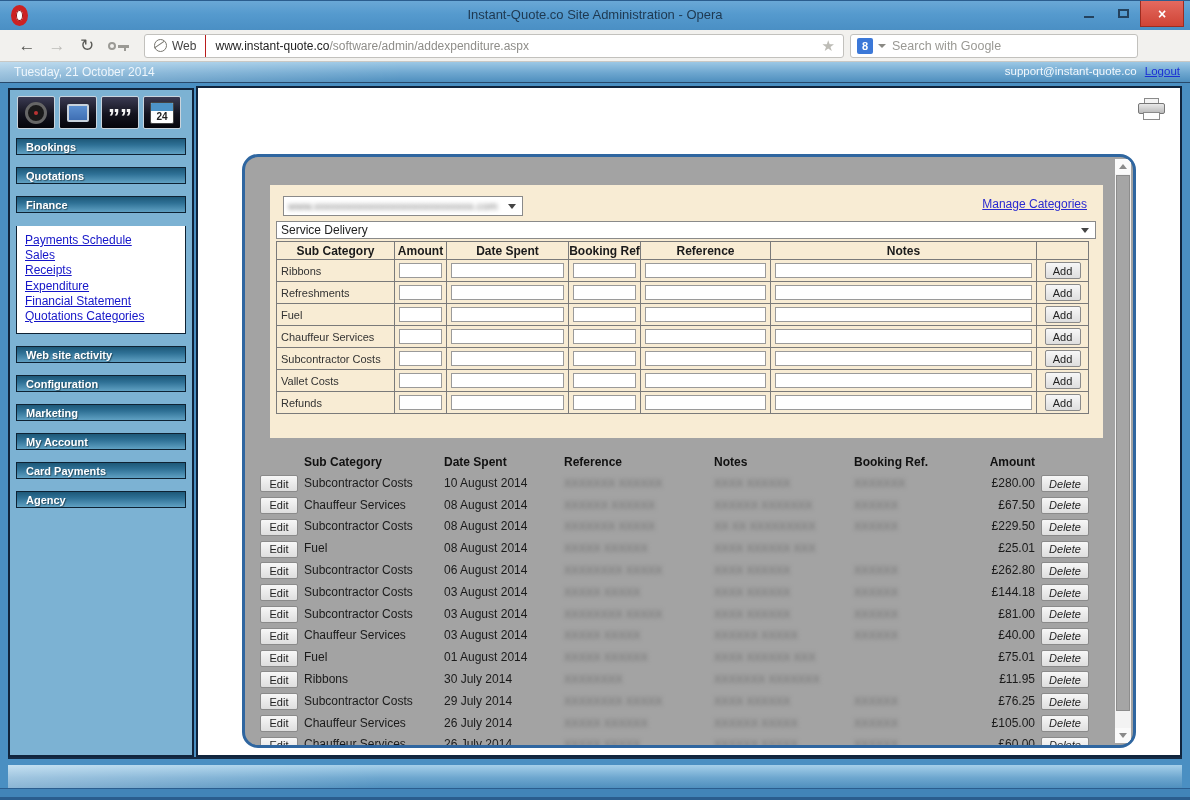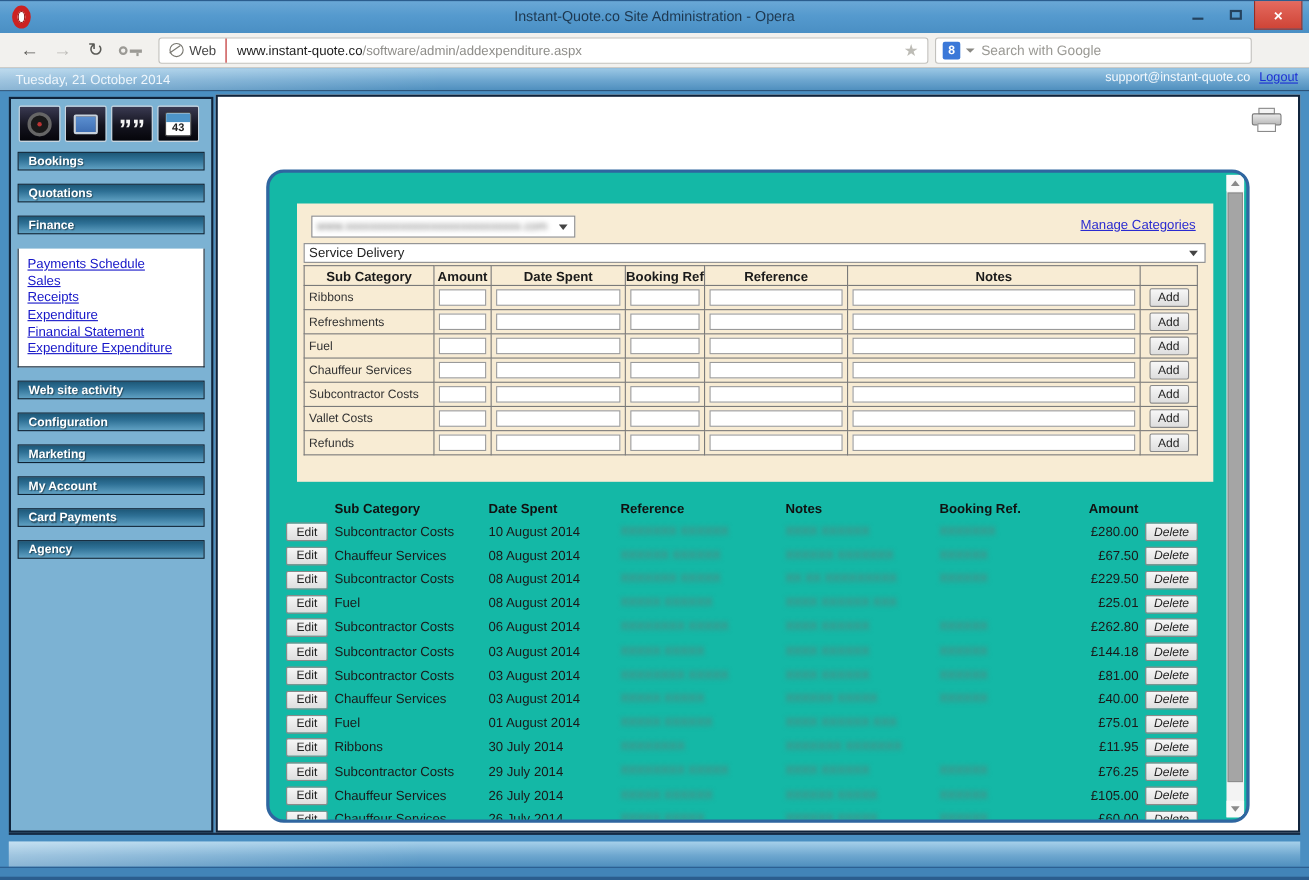--- a/index.html
+++ b/index.html
@@ -94,21 +94,21 @@
     background:#fff; border:2px solid #10243c; }
   .printer { position:absolute; right:14px; top:10px; width:28px; height:24px; cursor:pointer; }
   .printer .paper { position:absolute; left:6px; top:0; width:15px; height:6px; background:#f4f4f4; border:1px solid #8a8a8a; }
   .printer .body { position:absolute; left:0; top:5px; width:27px; height:11px;
     background:linear-gradient(180deg,#e8e8e8,#b9b9b9); border:1px solid #777; border-radius:2px; }
   .printer .tray { position:absolute; left:5px; top:14px; width:17px; height:8px; background:#fdfdfd; border:1px solid #8a8a8a; }
   .page-title { position:absolute; left:22px; top:13px; font-size:25px; font-weight:bold; color:#3b76b0; }
 
   
   .panel { position:absolute; left:44px; top:66px; width:894px; height:594px;
-    border:3px solid #2f66a0; border-radius:16px; overflow:hidden; background:#14b8a6; }
+    border:3px solid #2f66a0; border-radius:16px; overflow:hidden; background:#a3a3a3; }
 
   .beige { position:absolute; left:25px; top:28px; width:833px; height:253px;
     background:#f8ecd4; padding:11px 13px; }
   .company-select { position:absolute; left:13px; top:11px; width:240px; height:20px;
     background:#fff; border:1px solid #8a8a8a; display:flex; align-items:center; cursor:pointer; }
   .company-select .val { flex:1; font-size:11px; color:#777; padding-left:4px; white-space:nowrap; overflow:hidden; }
   .chev { width:0; height:0; border-left:4px solid transparent; border-right:4px solid transparent;
     border-top:5px solid #444; margin:0 6px; }
   .manage-link { position:absolute; right:16px; top:12px; font-size:12px; color:#2a2ad0;
     text-decoration:underline; cursor:pointer; }
@@ -219,35 +219,35 @@
           </div>
         <div class="side-ico-btn">
             <span class="book"></span>
           </div>
         <div class="side-ico-btn">
             <span class="quotes">””</span>
           </div>
         <div class="side-ico-btn">
           <span class="cal">
             <span class="cal-top" style="display:block;"></span>
-            <span class="cal-day" style="display:block;">43</span>
+            <span class="cal-day" style="display:block;">24</span>
           </span>
         </div>
       </div>
 
       <div class="nav-bar">Bookings</div>
       <div class="nav-bar">Quotations</div>
       <div class="nav-bar tight">Finance</div>
       <div class="links-box">
         <a>Payments Schedule</a>
         <a>Sales</a>
         <a>Receipts</a>
         <a>Expenditure</a>
         <a>Financial Statement</a>
-        <a>Expenditure Expenditure</a>
+        <a>Quotations Categories</a>
       </div>
       <div class="nav-bar">Web site activity</div>
       <div class="nav-bar">Configuration</div>
       <div class="nav-bar">Marketing</div>
       <div class="nav-bar">My Account</div>
       <div class="nav-bar">Card Payments</div>
       <div class="nav-bar">Agency</div>
     </div>
 
     <div class="content">

